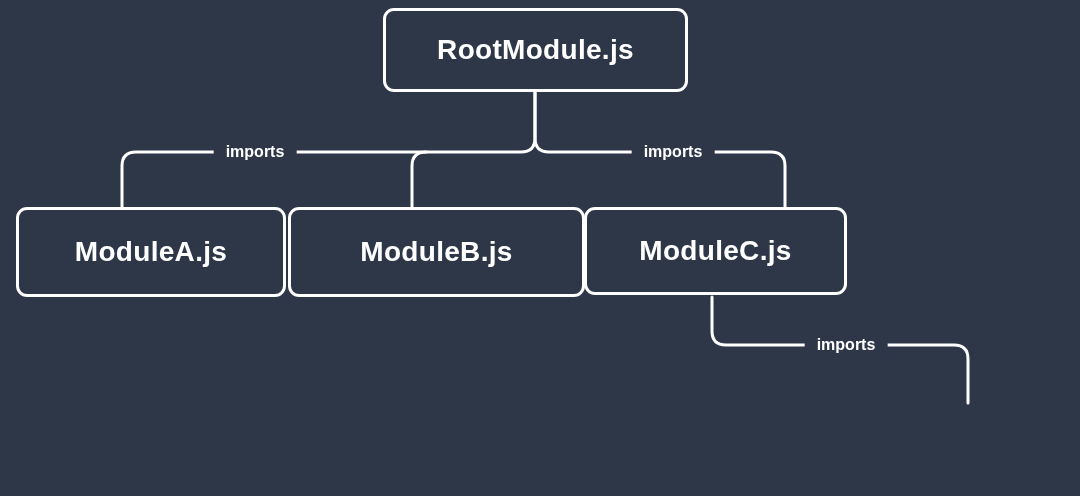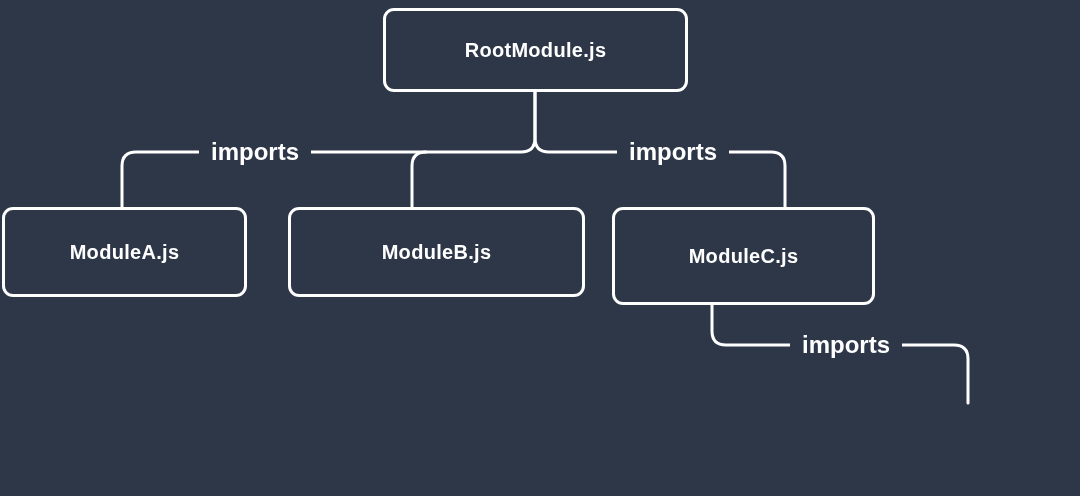--- a/index.html
+++ b/index.html
@@ -32,36 +32,36 @@
   }
   .node {
     position: absolute;
     display: flex;
     align-items: center;
     justify-content: center;
     background: var(--node-fill);
     border: 3px solid var(--stroke);
     border-radius: 11px;
     color: var(--text);
-    font-size: 20px;
+    font-size: 28px;
     font-weight: 600;
     letter-spacing: 0.3px;
     white-space: nowrap;
   }
   .node-root    { left: 383px; top: 8px;   width: 305px; height: 84px; }
-  .node-moduleA { left: 2px;   top: 207px; width: 245px; height: 90px; }
+  .node-moduleA { left: 16px;   top: 207px; width: 270px; height: 90px; }
   .node-moduleB { left: 288px; top: 207px; width: 297px; height: 90px; }
-  .node-moduleC { left: 612px; top: 207px; width: 263px; height: 98px; }
+  .node-moduleC { left: 584px; top: 207px; width: 263px; height: 88px; }
   .node-moduleD { left: 822px; top: 403px; width: 256px; height: 90px; }
   .edge-label {
     position: absolute;
     transform: translate(-50%, -50%);
     background: var(--bg);
     color: var(--text);
-    font-size: 24px;
+    font-size: 16px;
     font-weight: 700;
     padding: 2px 12px;
     white-space: nowrap;
   }
   .edge-label-left   { left: 255px; top: 152px; }
   .edge-label-right  { left: 673px; top: 152px; }
   .edge-label-bottom { left: 846px; top: 345px; }
 </style>
 </head>
 <body>

